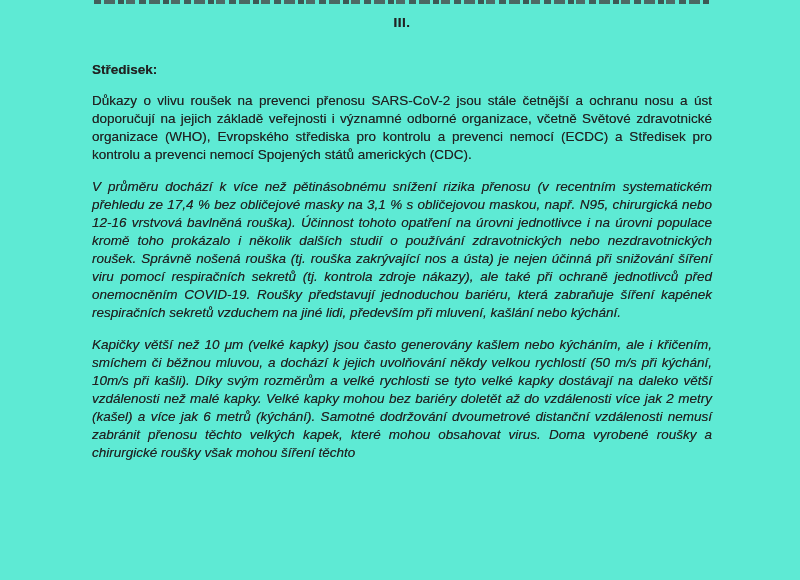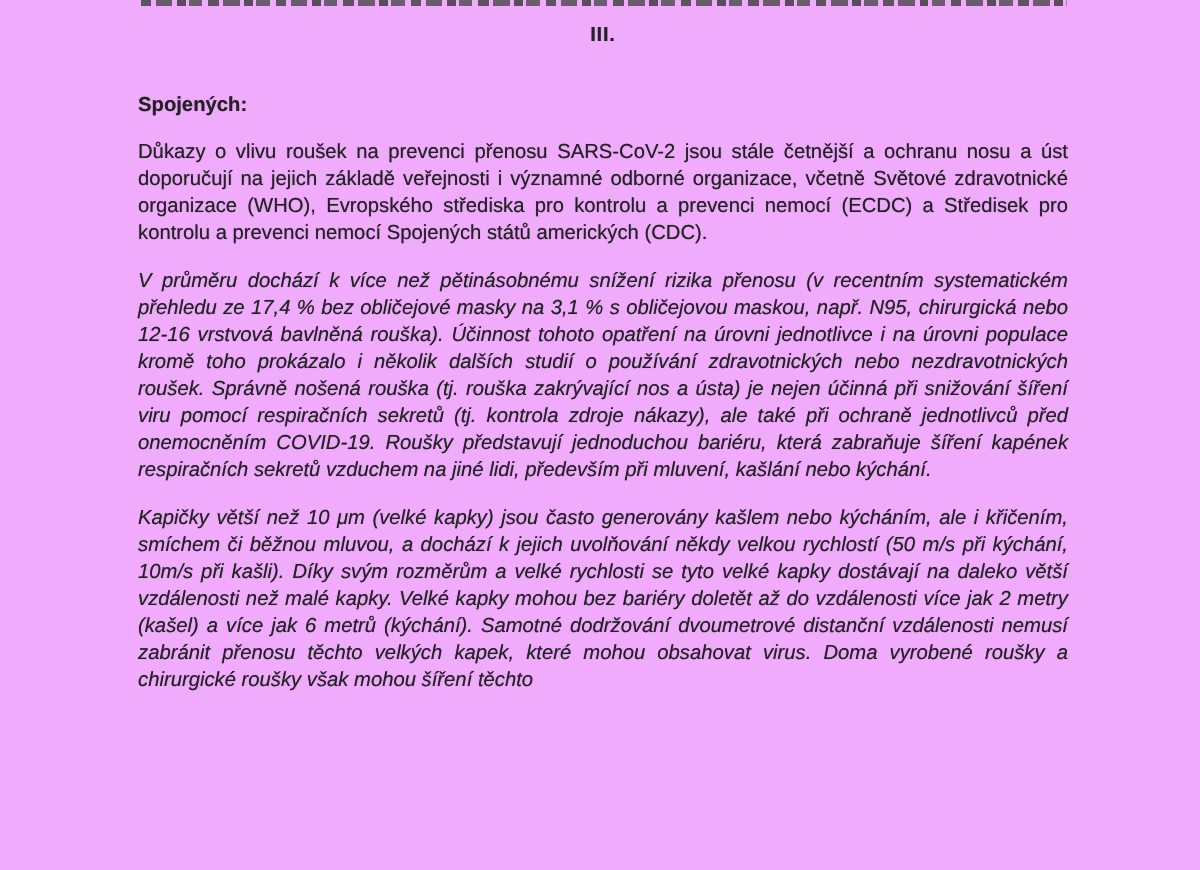--- a/index.html
+++ b/index.html
@@ -14,21 +14,21 @@
     position: relative;
     font-family: "Liberation Sans", "DejaVu Sans", sans-serif;
     color: #222222;
   }
   .page {
     position: absolute;
     top: 0;
     left: 0;
     width: 800px;
     height: 580px;
-    background: #f0abfc;
+    background: #5eead4;
   }
   
   .cropped-line {
     position: absolute;
     top: 0;
     left: 94px;
     width: 617px;
     height: 4px;
     opacity: 0.8;
     background-image: repeating-linear-gradient(
@@ -81,21 +81,21 @@
 
 <div class="page">
 
   <div class="cropped-line"></div>
 
   <div class="content">
 
     <div class="section-number">III.</div>
 
 
-    <div class="heading">Spojených:</div>
+    <div class="heading">Středisek:</div>
 
 
     <p class="body-par">Důkazy o vlivu roušek na prevenci přenosu SARS-CoV-2 jsou stále četnější a ochranu nosu a úst doporučují na jejich základě veřejnosti i významné odborné organizace, včetně Světové zdravotnické organizace (WHO), Evropského střediska pro kontrolu a prevenci nemocí (ECDC) a Středisek pro kontrolu a prevenci nemocí Spojených států amerických (CDC).</p>
 
     <p class="body-par">V průměru dochází k více než pětinásobnému snížení rizika přenosu (v recentním systematickém přehledu ze 17,4 % bez obličejové masky na 3,1 % s obličejovou maskou, např. N95, chirurgická nebo 12-16 vrstvová bavlněná rouška). Účinnost tohoto opatření na úrovni jednotlivce i na úrovni populace kromě toho prokázalo i několik dalších studií o používání zdravotnických nebo nezdravotnických roušek. Správně nošená rouška (tj. rouška zakrývající nos a ústa) je nejen účinná při snižování šíření viru pomocí respiračních sekretů (tj. kontrola zdroje nákazy), ale také při ochraně jednotlivců před onemocněním COVID-19. Roušky představují jednoduchou bariéru, která zabraňuje šíření kapének respiračních sekretů vzduchem na jiné lidi, především při mluvení, kašlání nebo kýchání.</p>
 
     <p class="body-par">Kapičky větší než 10 μm (velké kapky) jsou často generovány kašlem nebo kýcháním, ale i křičením, smíchem či běžnou mluvou, a dochází k jejich uvolňování někdy velkou rychlostí (50 m/s při kýchání, 10m/s při kašli). Díky svým rozměrům a velké rychlosti se tyto velké kapky dostávají na daleko větší vzdálenosti než malé kapky. Velké kapky mohou bez bariéry doletět až do vzdálenosti více jak 2 metry (kašel) a více jak 6 metrů (kýchání). Samotné dodržování dvoumetrové distanční vzdálenosti nemusí zabránit přenosu těchto velkých kapek, které mohou obsahovat virus. Doma vyrobené roušky a chirurgické roušky však mohou šíření těchto</p>
 
   </div>
 </div>

